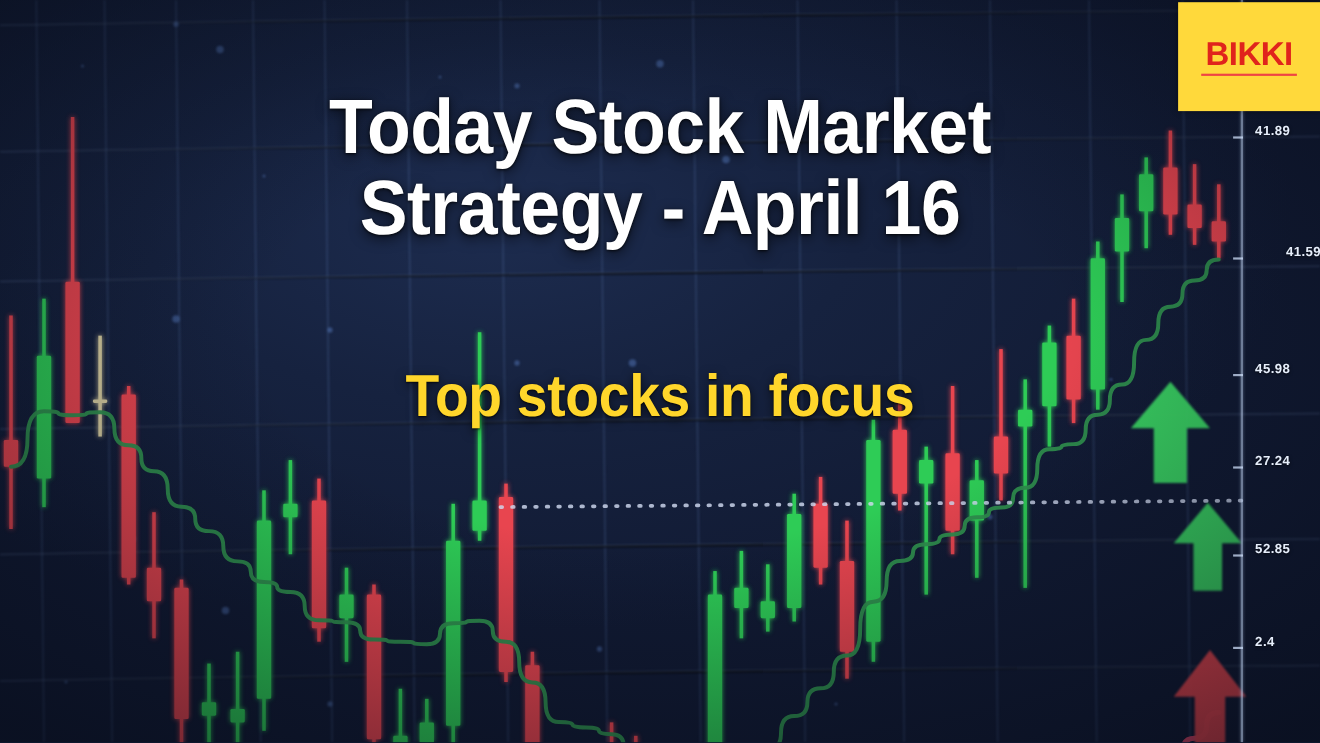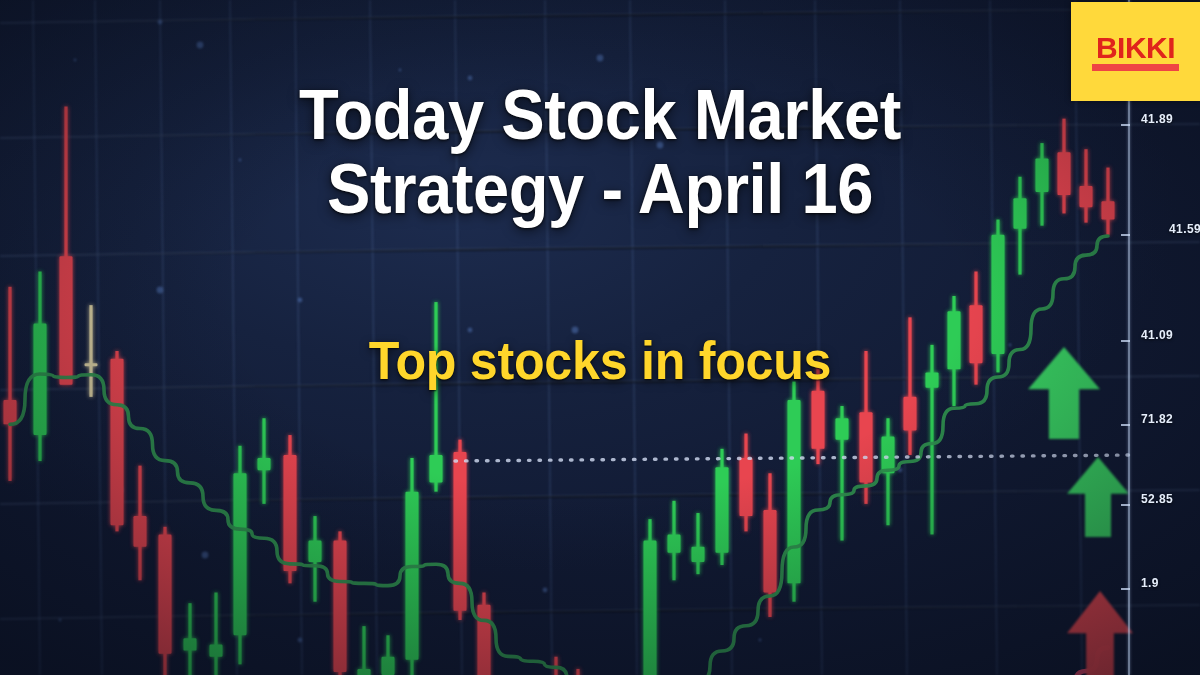--- a/index.html
+++ b/index.html
@@ -74,21 +74,21 @@
     align-items:center;justify-content:center;
     gap:3px;
     overflow:hidden;
   }
   .logo-line{
     color:#e0241c;
     font-weight:700;
     font-size:30px;
     line-height:1.05;
     letter-spacing:-0.5px;
-    border-bottom:7px solid #ef4444;
+    border-bottom:2px solid #ef4444;
     padding:0 4px 1px 4px;
     font-family:"Liberation Sans", sans-serif;
   }
 
   
   .axis{
     position:absolute;
     top:0;left:1128px;width:72px;height:675px;
   }
   .axis-rail{
@@ -323,27 +323,27 @@
   <div class="bg-vignette"></div>
 
   <div class="axis">
     <div class="axis-rail"></div>
     <div id="axis-items">
         <div class="axis-tick" style="top: 124px;"></div>
         <div class="axis-label" style="top: 112px;">41.89</div>
         <div class="axis-tick" style="top: 234px;"></div>
         <div class="axis-label" style="top: 222px; margin-left: 28px;">41.59</div>
         <div class="axis-tick" style="top: 340px;"></div>
-        <div class="axis-label" style="top: 328px;">41.09</div>
+        <div class="axis-label" style="top: 328px;">45.98</div>
         <div class="axis-tick" style="top: 424px;"></div>
-        <div class="axis-label" style="top: 412px;">71.82</div>
+        <div class="axis-label" style="top: 412px;">27.24</div>
         <div class="axis-tick" style="top: 504px;"></div>
         <div class="axis-label" style="top: 492px;">52.85</div>
         <div class="axis-tick" style="top: 588px;"></div>
-        <div class="axis-label" style="top: 576px;">1.9</div>
+        <div class="axis-label" style="top: 576px;">2.4</div>
       </div>
   </div>
 
   <div class="headline">Today Stock Market
 Strategy - April 16</div>
 
   <div class="subheadline">Top stocks in focus</div>
 
   <div class="logo-box">
     <div class="logo-line">BIKKI</div>

